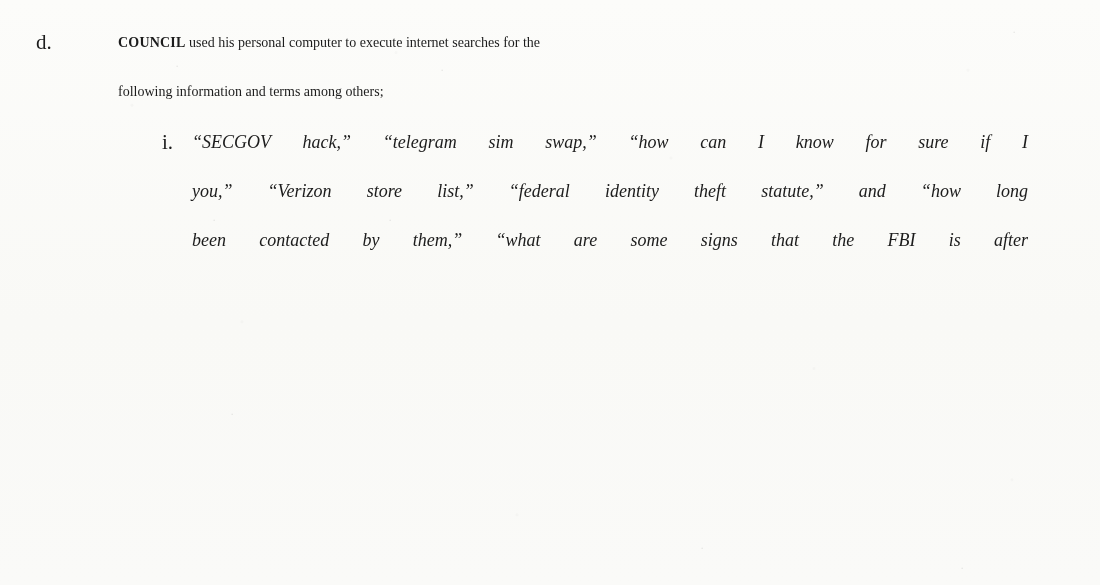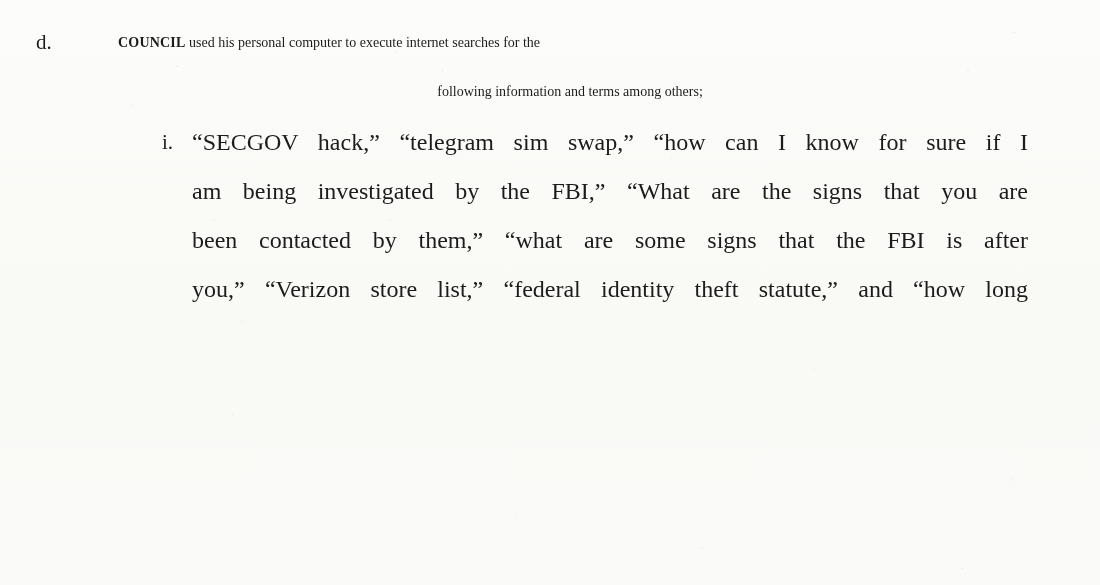--- a/index.html
+++ b/index.html
@@ -65,40 +65,41 @@
   }
   .item-outer .body {
     flex: 1 1 auto;
     font-size: 14px;
     line-height: 49px;
     text-align: justify;
     text-justify: inter-word;
     padding-right: 8px;
   }
   .item-outer .body .lastline {
-    text-align: center;
+    text-align: left;
   }
   
   .item-inner {
     margin-left: 132px;
     margin-top: 2px;
   }
   .item-inner .marker {
     width: 30px;
     flex: 0 0 30px;
     font-size: 21px;
     line-height: 49px;
   }
   .item-inner .body {
     flex: 1 1 auto;
-    font-size: 24px;
+    font-size: 18px;
     line-height: 49px;
     text-align: justify;
     text-justify: inter-word;
     padding-right: 2px;
+    font-style: italic;
   }
   .item-inner .body .line {
     display: block;
     text-align: justify;
     text-align-last: justify;
     white-space: nowrap;
   }
   .item-inner .body .line.lastline {
     text-align-last: left;
   }
@@ -119,23 +120,22 @@
     <div class="body">
       <div><span class="bold-name">COUNCIL</span><span> used his personal computer to execute internet searches for the</span></div>
       <div class="lastline">following information and terms among others;</div>
     </div>
   </div>
 
   <div class="block item-inner">
     <div class="marker">i.</div>
     <div class="body">
       <span class="line">“SECGOV hack,” “telegram sim swap,” “how can I know for sure if I</span>
-      <span class="line">am being investigated by the FBI,” “What are the signs that you are</span>
+      <span class="line">you,” “Verizon store list,” “federal identity theft statute,” and “how long</span>
       <span class="line">been contacted by them,” “what are some signs that the FBI is after</span>
-      <span class="line">you,” “Verizon store list,” “federal identity theft statute,” and “how long</span>
     </div>
   </div>
 
   <span class="faint-mark" style="left:175px; top:58px;">·</span>
   <span class="faint-mark" style="left:440px; top:62px;">·</span>
   <span class="faint-mark" style="left:388px; top:212px;">·</span>
   <span class="faint-mark" style="left:212px; top:212px;">·</span>
   <span class="faint-mark" style="left:230px; top:406px;">·</span>
   <span class="faint-mark" style="left:1012px; top:24px;">·</span>
   <span class="faint-mark" style="left:700px; top:540px;">·</span>

